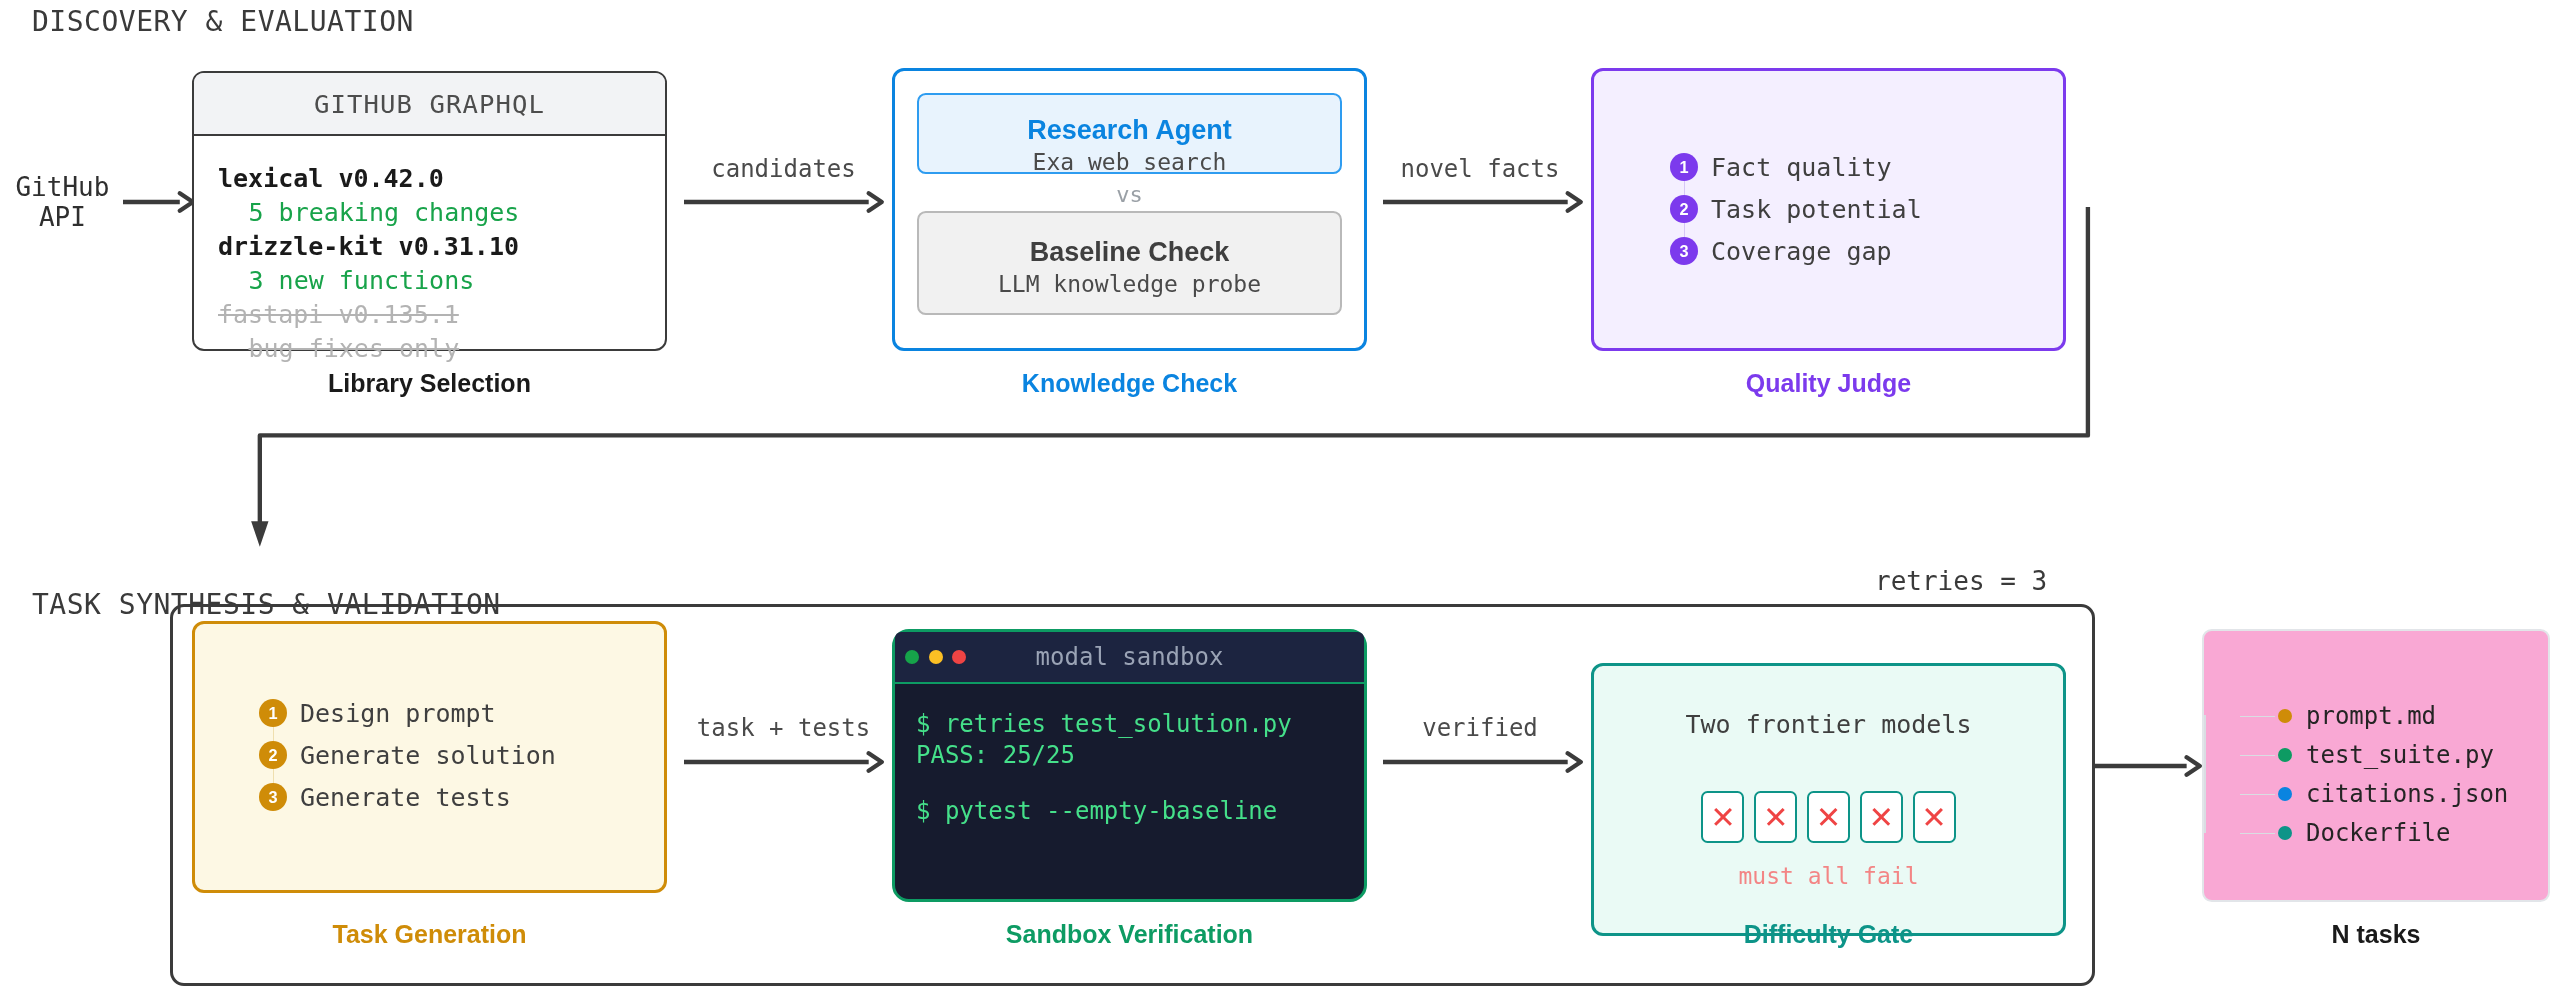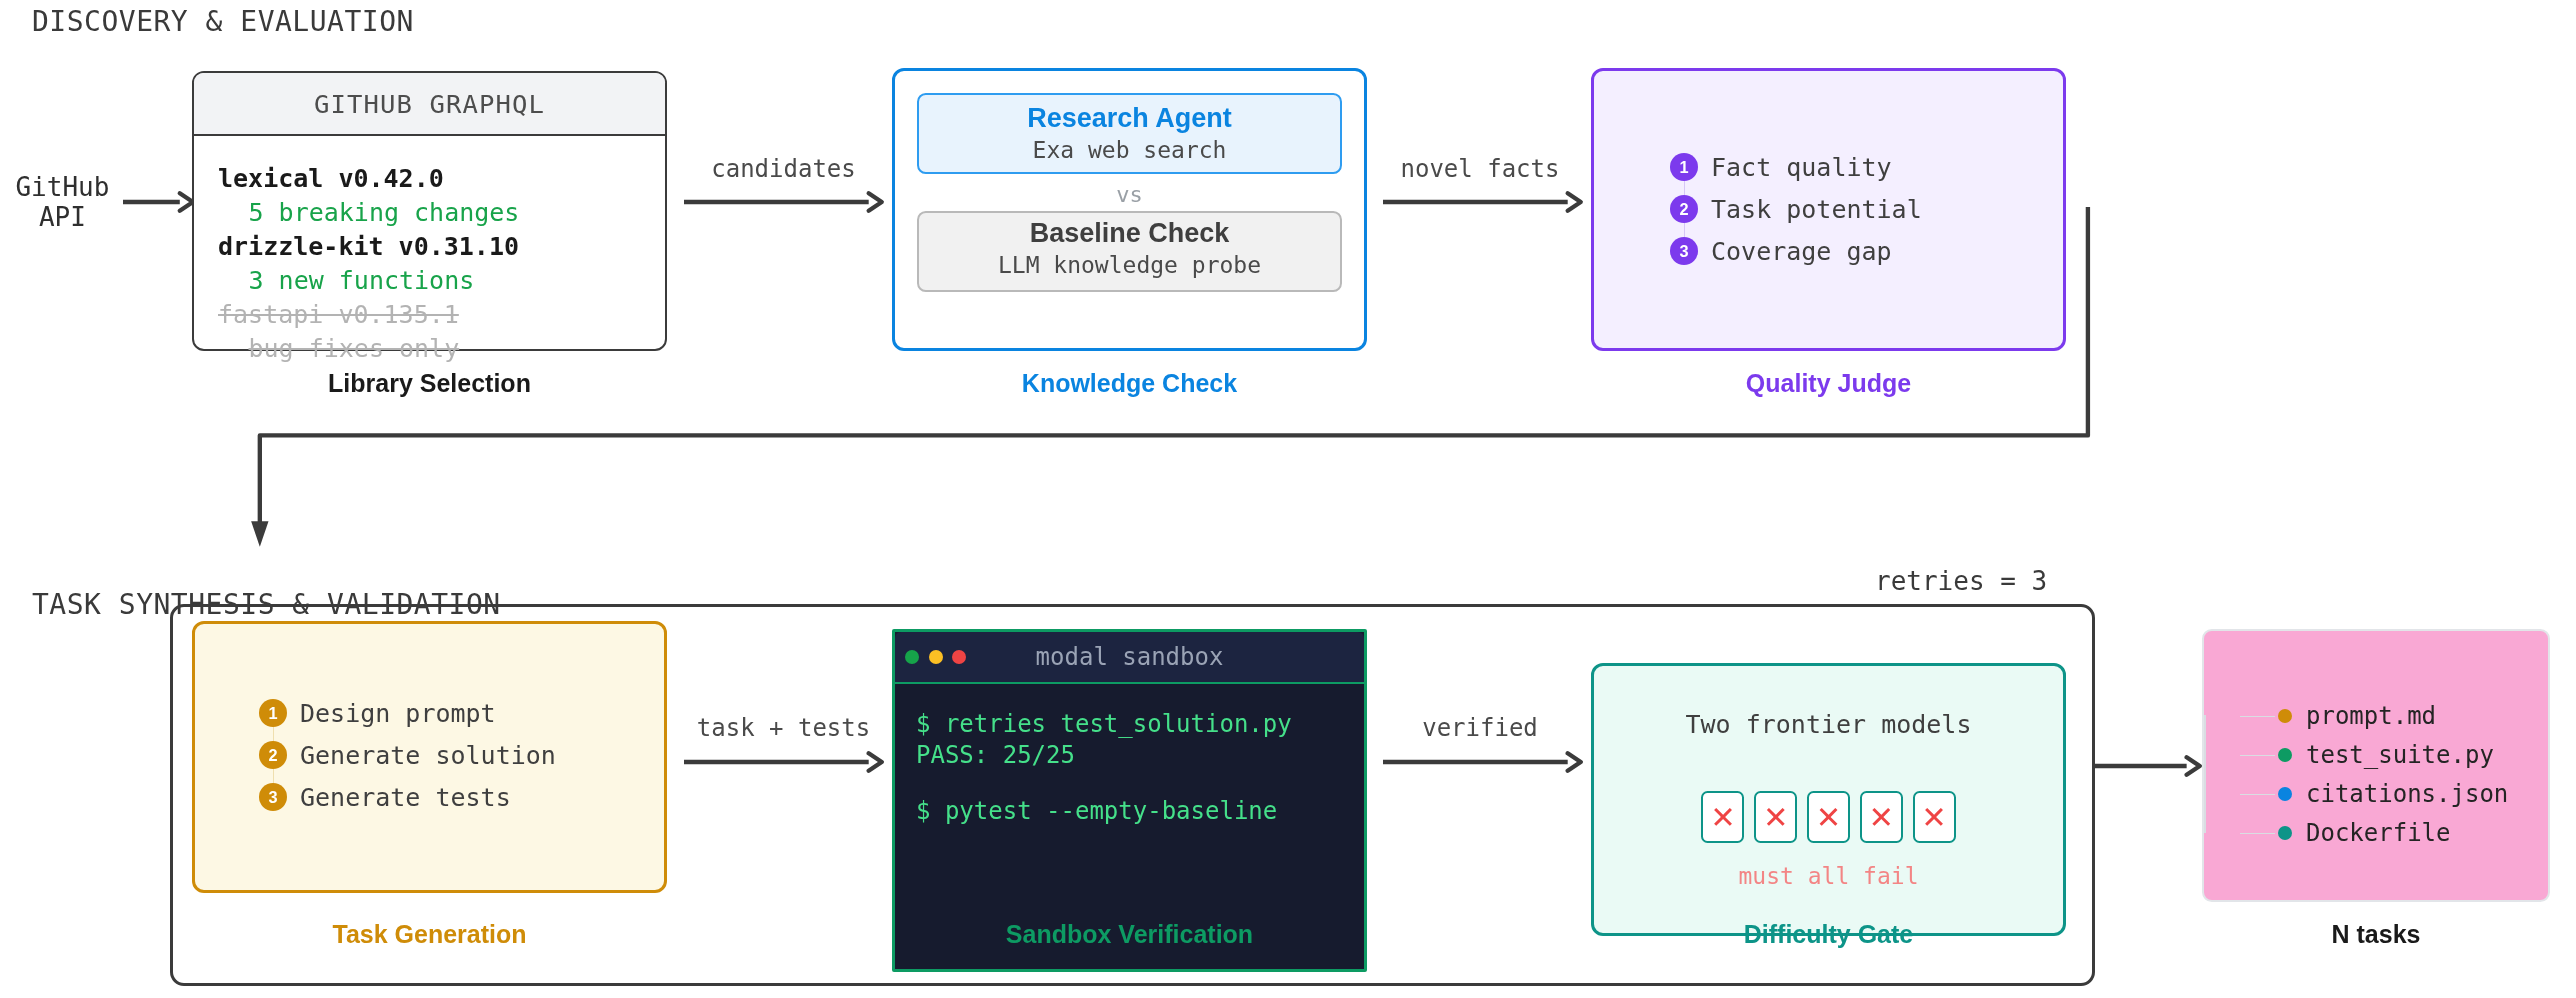--- a/index.html
+++ b/index.html
@@ -30,25 +30,25 @@
   .lib-note{color:#18a34a;padding-left:30.5px;}
   .lib-dim{color:#b3b3b3;text-decoration:line-through;}
   .lib-dim.ind{padding-left:30.5px;}
 
   
   #kc-card{left:892px;top:68px;width:475px;height:283px;
            border:3.3px solid #0a84e0;}
   .inner-box{box-sizing:border-box;border-radius:8.7px;margin:0 auto;
              width:425px;text-align:center;}
   #ra-box{margin-top:22px;height:81px;background:#e8f3fd;
-          border:2.2px solid #2e9cf0;padding-top:8px;}
+          border:2.2px solid #2e9cf0;padding-top:20px;}
   .inner-title{font-family:"Liberation Sans", sans-serif;font-weight:bold;font-size:27px;}
   .inner-sub{font-size:23px;color:#4a4a4a;margin-top:3.3px;}
   #vs-lbl{text-align:center;font-size:22px;color:#9aa0a6;margin:7.6px 0 4.4px;}
-  #bl-box{height:81px;background:#f1f1f1;border:2.2px solid #b9b9b9;padding-top:5px;}
+  #bl-box{height:104px;background:#f1f1f1;border:2.2px solid #b9b9b9;padding-top:24px;}
 
   
   #qj-card{left:1591px;top:68px;width:475px;height:283px;
            border:3.3px solid #7c3aed;background:#f4efff;}
   .numlist{margin-top:75px;padding-left:76px;}
   .numrow{display:flex;align-items:center;height:42px;position:relative;}
   .numbadge{width:28px;height:28px;border-radius:50%;flex:none;
             display:flex;align-items:center;justify-content:center;
             color:#fff;font-family:"Liberation Sans", sans-serif;
             font-weight:bold;font-size:16.3px;z-index:2;}
@@ -60,22 +60,22 @@
   .qj .numrow::after{background:#d6c6f7;}
 
   
   #tg-card{left:192px;top:621px;width:475px;height:272px;
            border:3.3px solid #cf8c08;background:#fdf8e4;}
   .tg .numbadge{background:#cf8c08;}
   .tg .numrow::after{background:#efdfae;}
   #tg-card .numlist{margin-top:68px;padding-left:64px;}
 
   
-  #sb-card{left:892px;top:629px;width:475px;height:343px;
-           border:3.3px solid #0d9b63;background:#161b2e;border-radius:2px;}
+  #sb-card{left:892px;top:629px;width:475px;height:273px;
+           border:3.3px solid #0d9b63;background:#161b2e;border-radius:17px;}
   #sb-bar{height:50px;background:#1c2440;border-radius:6px 6px 0 0;
           border-bottom:2.2px solid #0d9b63;display:flex;align-items:center;
           position:relative;}
   .dot{width:14px;height:14px;border-radius:50%;margin-left:9.8px;}
   #sb-title{position:absolute;left:0;right:0;text-align:center;
             font-size:24px;color:#9aa3b5;pointer-events:none;}
   #sb-body{padding:25px 0 0 21px;}
   .term-line{font-size:24px;line-height:31px;white-space:pre;}
   .t-green{color:#45e08a;}
   .t-red{color:#ef4444;}

